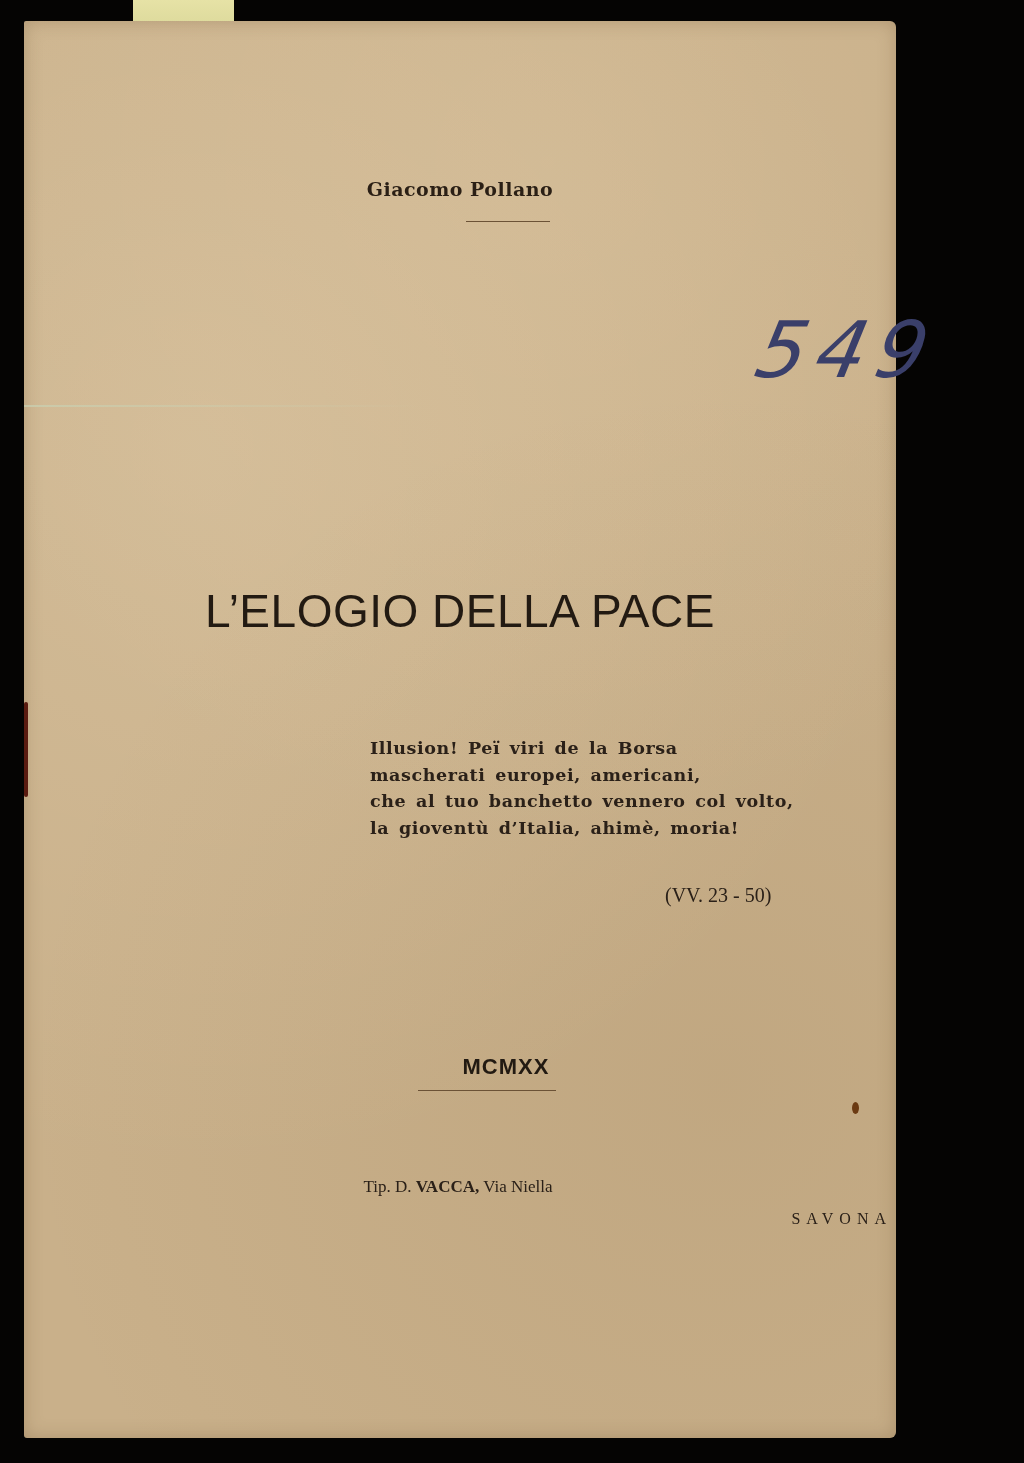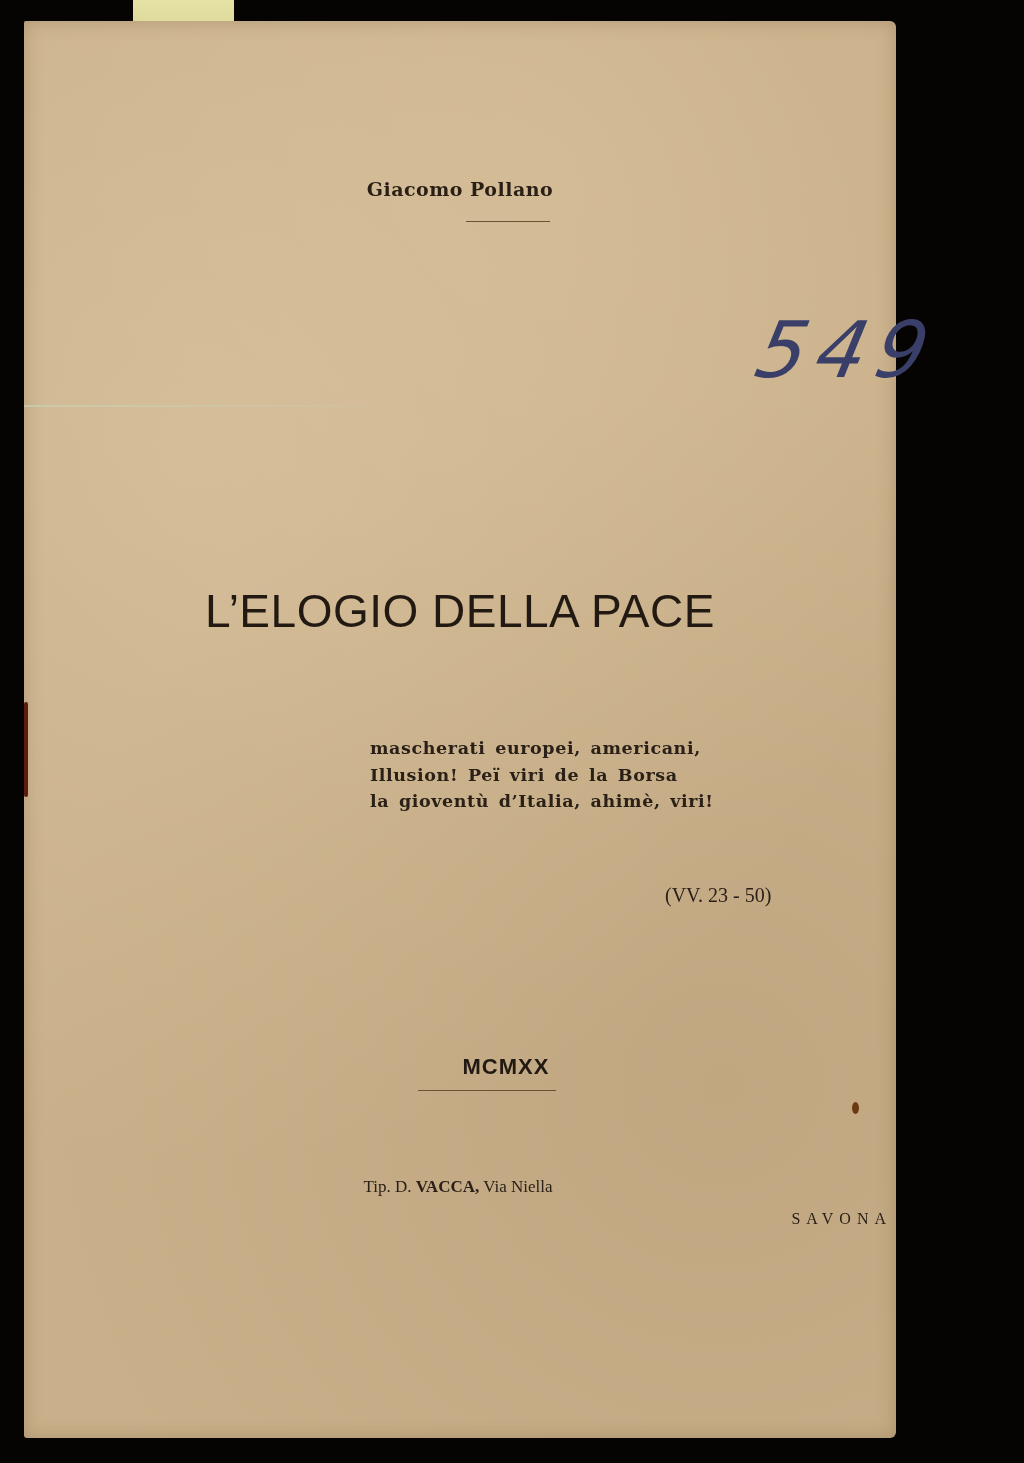--- a/index.html
+++ b/index.html
@@ -89,23 +89,24 @@
   <div class="binding-mark"></div>
 
   <div class="author">Giacomo Pollano</div>
   <div class="rule rule-author"></div>
 
   <div class="catalog-num">549</div>
 
   <div class="title">L’ELOGIO DELLA PACE</div>
 
   <div class="verse">
+    <div class="verse-line">Illusion! Peï viri de la Borsa</div>
     <div class="verse-line">mascherati europei, americani,</div>
-    <div class="verse-line">Illusion! Peï viri de la Borsa</div>
-    <div class="verse-line">la gioventù d’Italia, ahimè, viri!</div>
+    <div class="verse-line">che al tuo banchetto vennero col volto,</div>
+    <div class="verse-line">la gioventù d’Italia, ahimè, moria!</div>
   </div>
   <div class="verse-ref">(VV. 23 - 50)</div>
 
   <div class="year">MCMXX</div>
   <div class="rule rule-year"></div>
 
   <div class="printer">
     <span class="printer-inner">
       <span>Tip. D.</span>
       <span class="printer-name">VACCA,</span>

